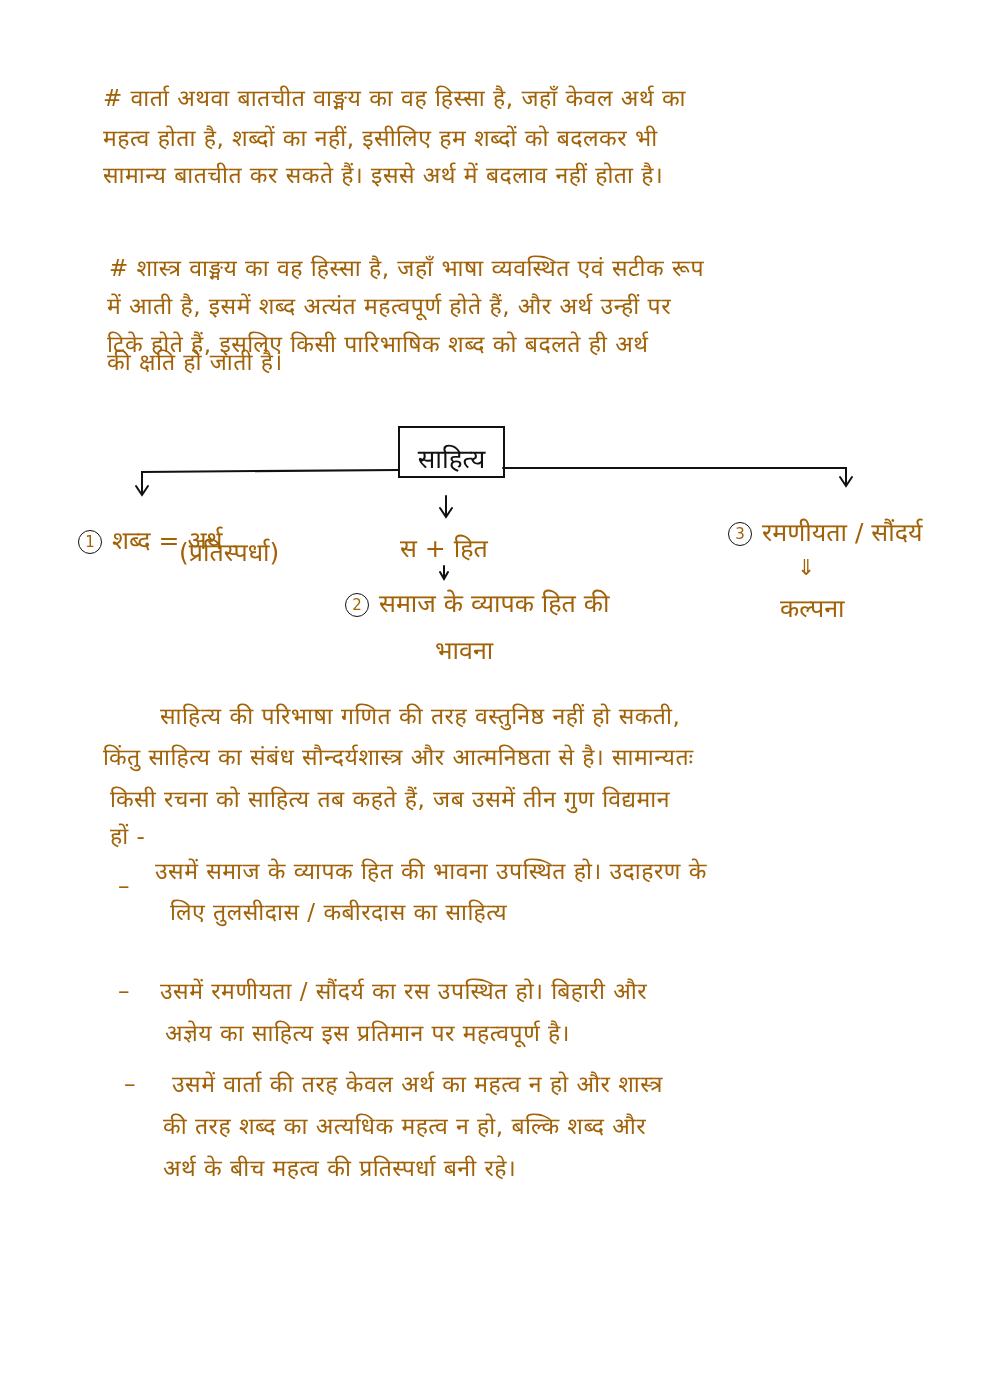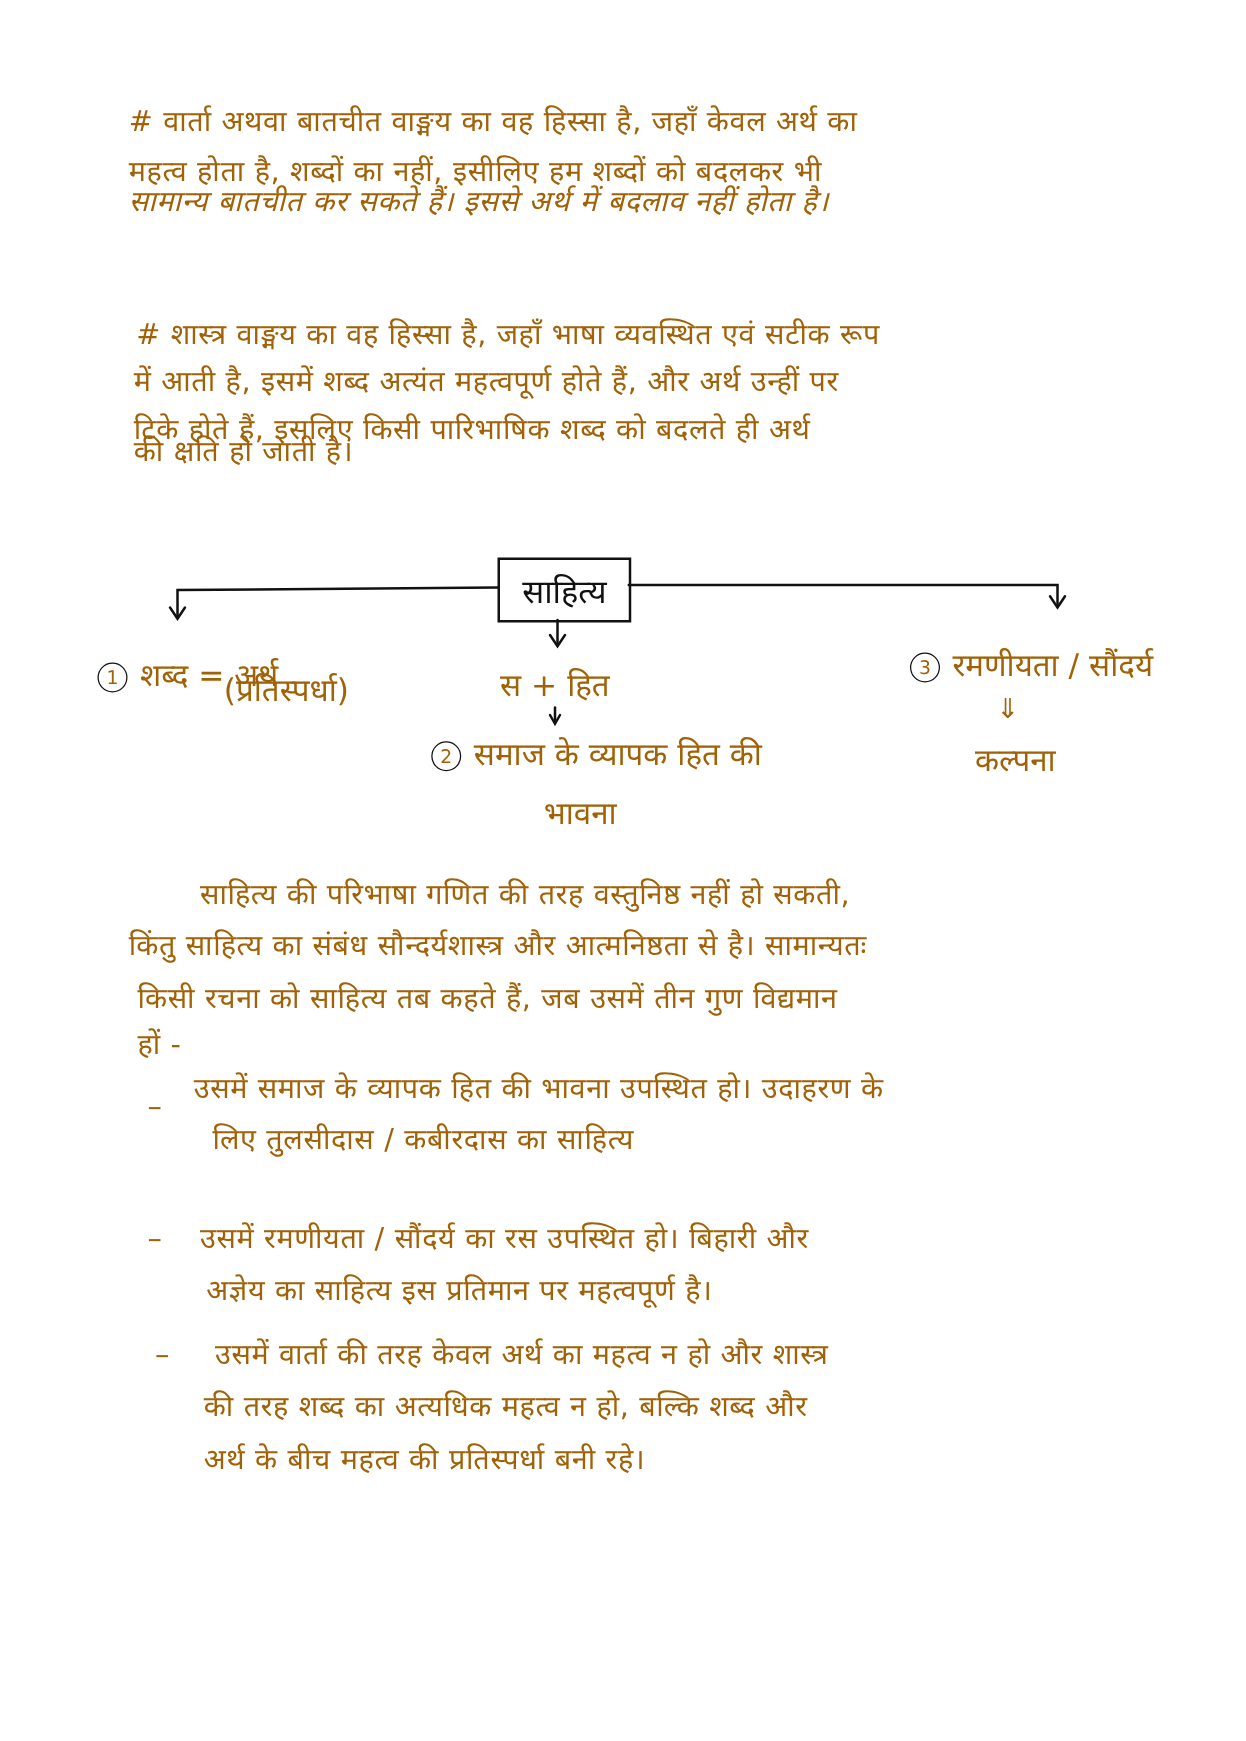--- a/index.html
+++ b/index.html
@@ -6,37 +6,37 @@
   body {
     width: 997px; height: 1393px; background: #ffffff; position: relative; overflow: hidden;
     font-family: "DejaVu Sans", sans-serif; color: #111111;
   }
   .line {
     position: absolute; white-space: nowrap; font-size: 23px; line-height: 32px;
     color: #a16207; letter-spacing: 0.5px;
   }
   .diag-text { position: absolute; white-space: nowrap; font-size: 25px; color: #a16207; }
   .box {
-    position: absolute; left: 398px; top: 446px; width: 103px; height: 48px;
-    border: 2px solid #111; display: flex; align-items: center; justify-content: center;
+    position: absolute; left: 398px; top: 426px; width: 103px; height: 48px;
+    border: 2px solid #111; display: flex; align-items: flex-end; justify-content: center;
     font-size: 26px;
   }
   .circ {
     display: inline-block; width: 22px; height: 22px; border: 1.6px solid #111; border-radius: 50%;
     font-size: 15px; line-height: 22px; text-align: center; margin-right: 10px; vertical-align: middle;
   }
   svg.arrows { position: absolute; left: 0; top: 0; }
 </style>
 </head>
 <body>
 
 <div>
   <div class="line" style="left:103px; top:82px;"># वार्ता अथवा बातचीत वाङ्मय का वह हिस्सा है, जहाँ केवल अर्थ का</div>
   <div class="line" style="left:103px; top:122px;">महत्व होता है, शब्दों का नहीं, इसीलिए हम शब्दों को बदलकर भी</div>
-  <div class="line" style="left:103px; top:146px;font-style:italic;">सामान्य बातचीत कर सकते हैं। इससे अर्थ में बदलाव नहीं होता है।</div>
+  <div class="line" style="left:103px; top:159px;">सामान्य बातचीत कर सकते हैं। इससे अर्थ में बदलाव नहीं होता है।</div>
 </div>
 
 <div>
   <div class="line" style="left:109px; top:252px;"># शास्त्र वाङ्मय का वह हिस्सा है, जहाँ भाषा व्यवस्थित एवं सटीक रूप</div>
   <div class="line" style="left:107px; top:290px;">में आती है, इसमें शब्द अत्यंत महत्वपूर्ण होते हैं, और अर्थ उन्हीं पर</div>
   <div class="line" style="left:107px; top:328px;">टिके होते हैं, इसलिए किसी पारिभाषिक शब्द को बदलते ही अर्थ</div>
   <div class="line" style="left:107px; top:346px;">की क्षति हो जाती है।</div>
 </div>
 
 <div>

